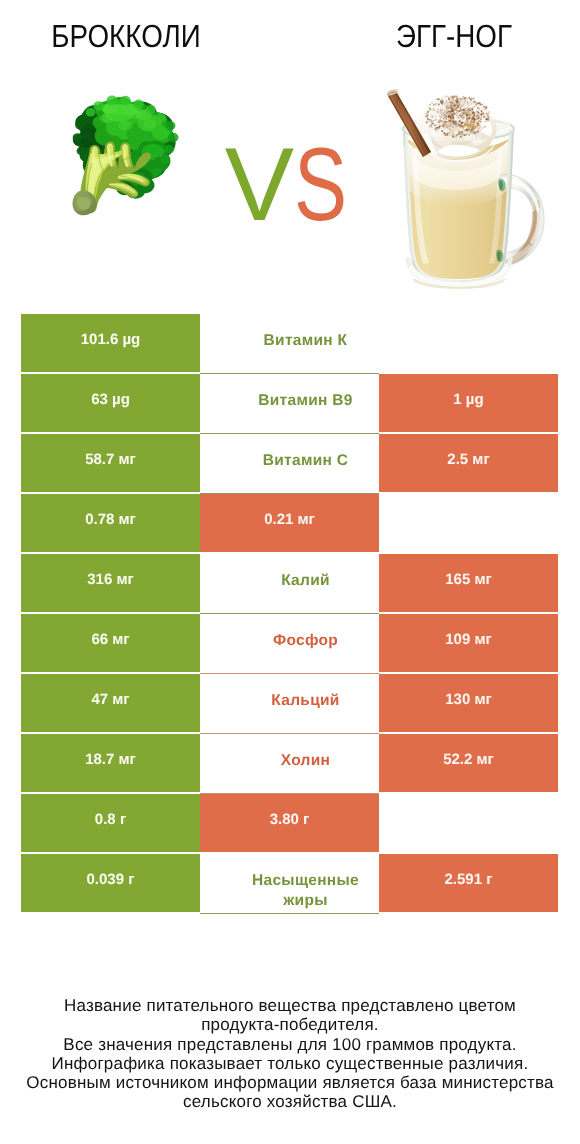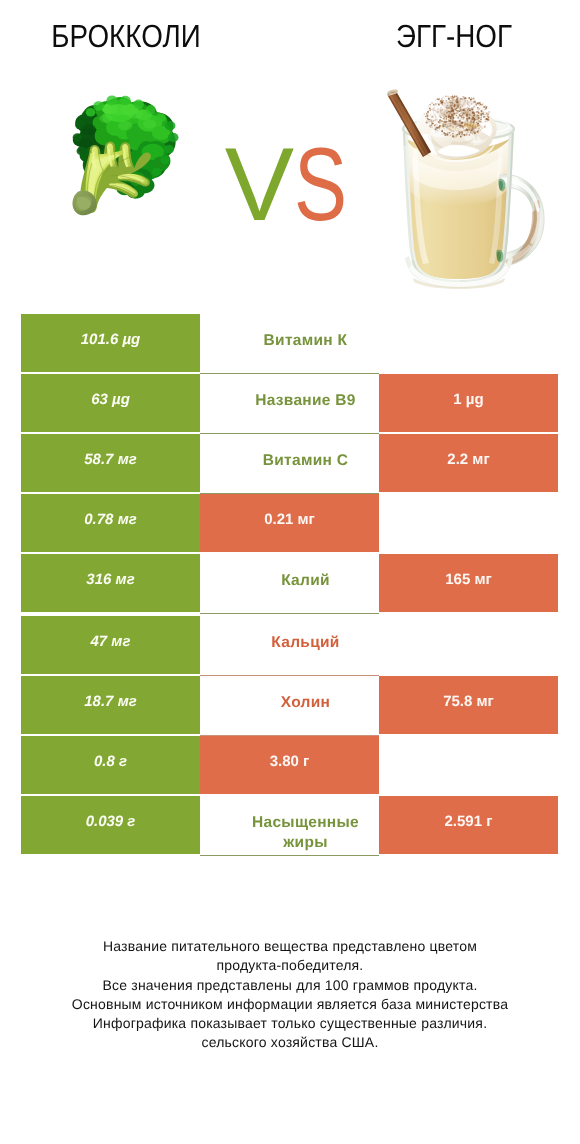--- a/index.html
+++ b/index.html
@@ -24,31 +24,31 @@
       font-family:"Liberation Sans",sans-serif;}
   .vs .v{color:var(--vs-green);display:inline-block;}
   .vs .s{color:var(--vs-red);display:inline-block;transform:scaleX(0.765);transform-origin:0 50%;margin-right:-14px;}
 
   
   .table{position:absolute;left:21px;top:314px;width:537px;}
   .row{display:flex;height:58px;}
   .cell{display:flex;align-items:flex-start;justify-content:center;width:179px;box-sizing:border-box;
         padding-top:17.2px;overflow:visible;
         font-size:15px;font-weight:700;font-family:"Liberation Sans",sans-serif;text-align:center;line-height:18px;}
-  .cell.l{background:var(--green);color:#fbfdf4;font-style:italic;}
+  .cell.l{background:var(--green);color:#fbfdf4;}
   .cell.r{background:var(--red);color:#fdf7f4;}
   .cell.m{background:#ffffff;height:60px;border-bottom:1px solid #8c9b63;font-size:15.5px;letter-spacing:0.3px;line-height:19.7px;padding-left:32px;}
   .cell.m.win-right{border-bottom-color:#c9927a;}
   .cell.m .txt{color:var(--green-text);display:block;max-width:135px;}
   .cell.m.win-right .txt{color:var(--red-text);}
   .rowgap{height:2px;background:#ffffff;}
 
   
-  .footer{position:absolute;left:20px;top:937px;width:540px;text-align:center;
-          font-size:14px;line-height:19.3px;color:var(--footer-text);letter-spacing:0.2px;
+  .footer{position:absolute;left:20px;top:996px;width:540px;text-align:center;
+          font-size:17px;line-height:19.3px;color:var(--footer-text);letter-spacing:0.2px;
           font-family:"Liberation Sans",sans-serif;}
   .footer p{margin:0;white-space:nowrap;}
 </style>
 </head>
 <body>
 
 <div class="page">
 
   <div class="hero">
     <div class="hero-title left">БРОККОЛИ</div>
@@ -1170,77 +1170,85 @@
       <div class="row">
         <div class="cell l">101.6 µg</div>
         <div class="cell m">
           <span class="txt">Витамин К</span>
         </div>
       </div>
       <div class="rowgap"></div>
       <div class="row">
         <div class="cell l">63 µg</div>
         <div class="cell m">
-          <span class="txt">Название B9</span>
+          <span class="txt">Витамин B9</span>
         </div>
         <div class="cell r">1 µg</div>
       </div>
       <div class="rowgap"></div>
       <div class="row">
         <div class="cell l">58.7 мг</div>
         <div class="cell m">
           <span class="txt">Витамин C</span>
         </div>
-        <div class="cell r">2.2 мг</div>
+        <div class="cell r">2.5 мг</div>
       </div>
       <div class="rowgap"></div>
       <div class="row">
         <div class="cell l">0.78 мг</div>
         <div class="cell r">0.21 мг</div>
       </div>
       <div class="rowgap"></div>
       <div class="row">
         <div class="cell l">316 мг</div>
         <div class="cell m">
           <span class="txt">Калий</span>
         </div>
         <div class="cell r">165 мг</div>
       </div>
       <div class="rowgap"></div>
+      <div class="row">
+        <div class="cell l">66 мг</div>
+        <div class="cell m win-right">
+          <span class="txt">Фосфор</span>
+        </div>
+        <div class="cell r">109 мг</div>
+      </div>
       <div class="rowgap"></div>
       <div class="row">
         <div class="cell l">47 мг</div>
         <div class="cell m win-right">
           <span class="txt">Кальций</span>
         </div>
+        <div class="cell r">130 мг</div>
       </div>
       <div class="rowgap"></div>
       <div class="row">
         <div class="cell l">18.7 мг</div>
         <div class="cell m win-right">
           <span class="txt">Холин</span>
         </div>
-        <div class="cell r">75.8 мг</div>
+        <div class="cell r">52.2 мг</div>
       </div>
       <div class="rowgap"></div>
       <div class="row">
         <div class="cell l">0.8 г</div>
         <div class="cell r">3.80 г</div>
       </div>
       <div class="rowgap"></div>
       <div class="row">
         <div class="cell l">0.039 г</div>
         <div class="cell m">
           <span class="txt">Насыщенные жиры</span>
         </div>
         <div class="cell r">2.591 г</div>
       </div>
     </div>
 
   <div class="footer" id="footer-notes">
       <p>Название питательного вещества представлено цветом</p>
       <p>продукта-победителя.</p>
       <p>Все значения представлены для 100 граммов продукта.</p>
+      <p>Инфографика показывает только существенные различия.</p>
       <p>Основным источником информации является база министерства</p>
-      <p>Инфографика показывает только существенные различия.</p>
       <p>сельского хозяйства США.</p>
     </div>
 </div>
 
 </body></html>

